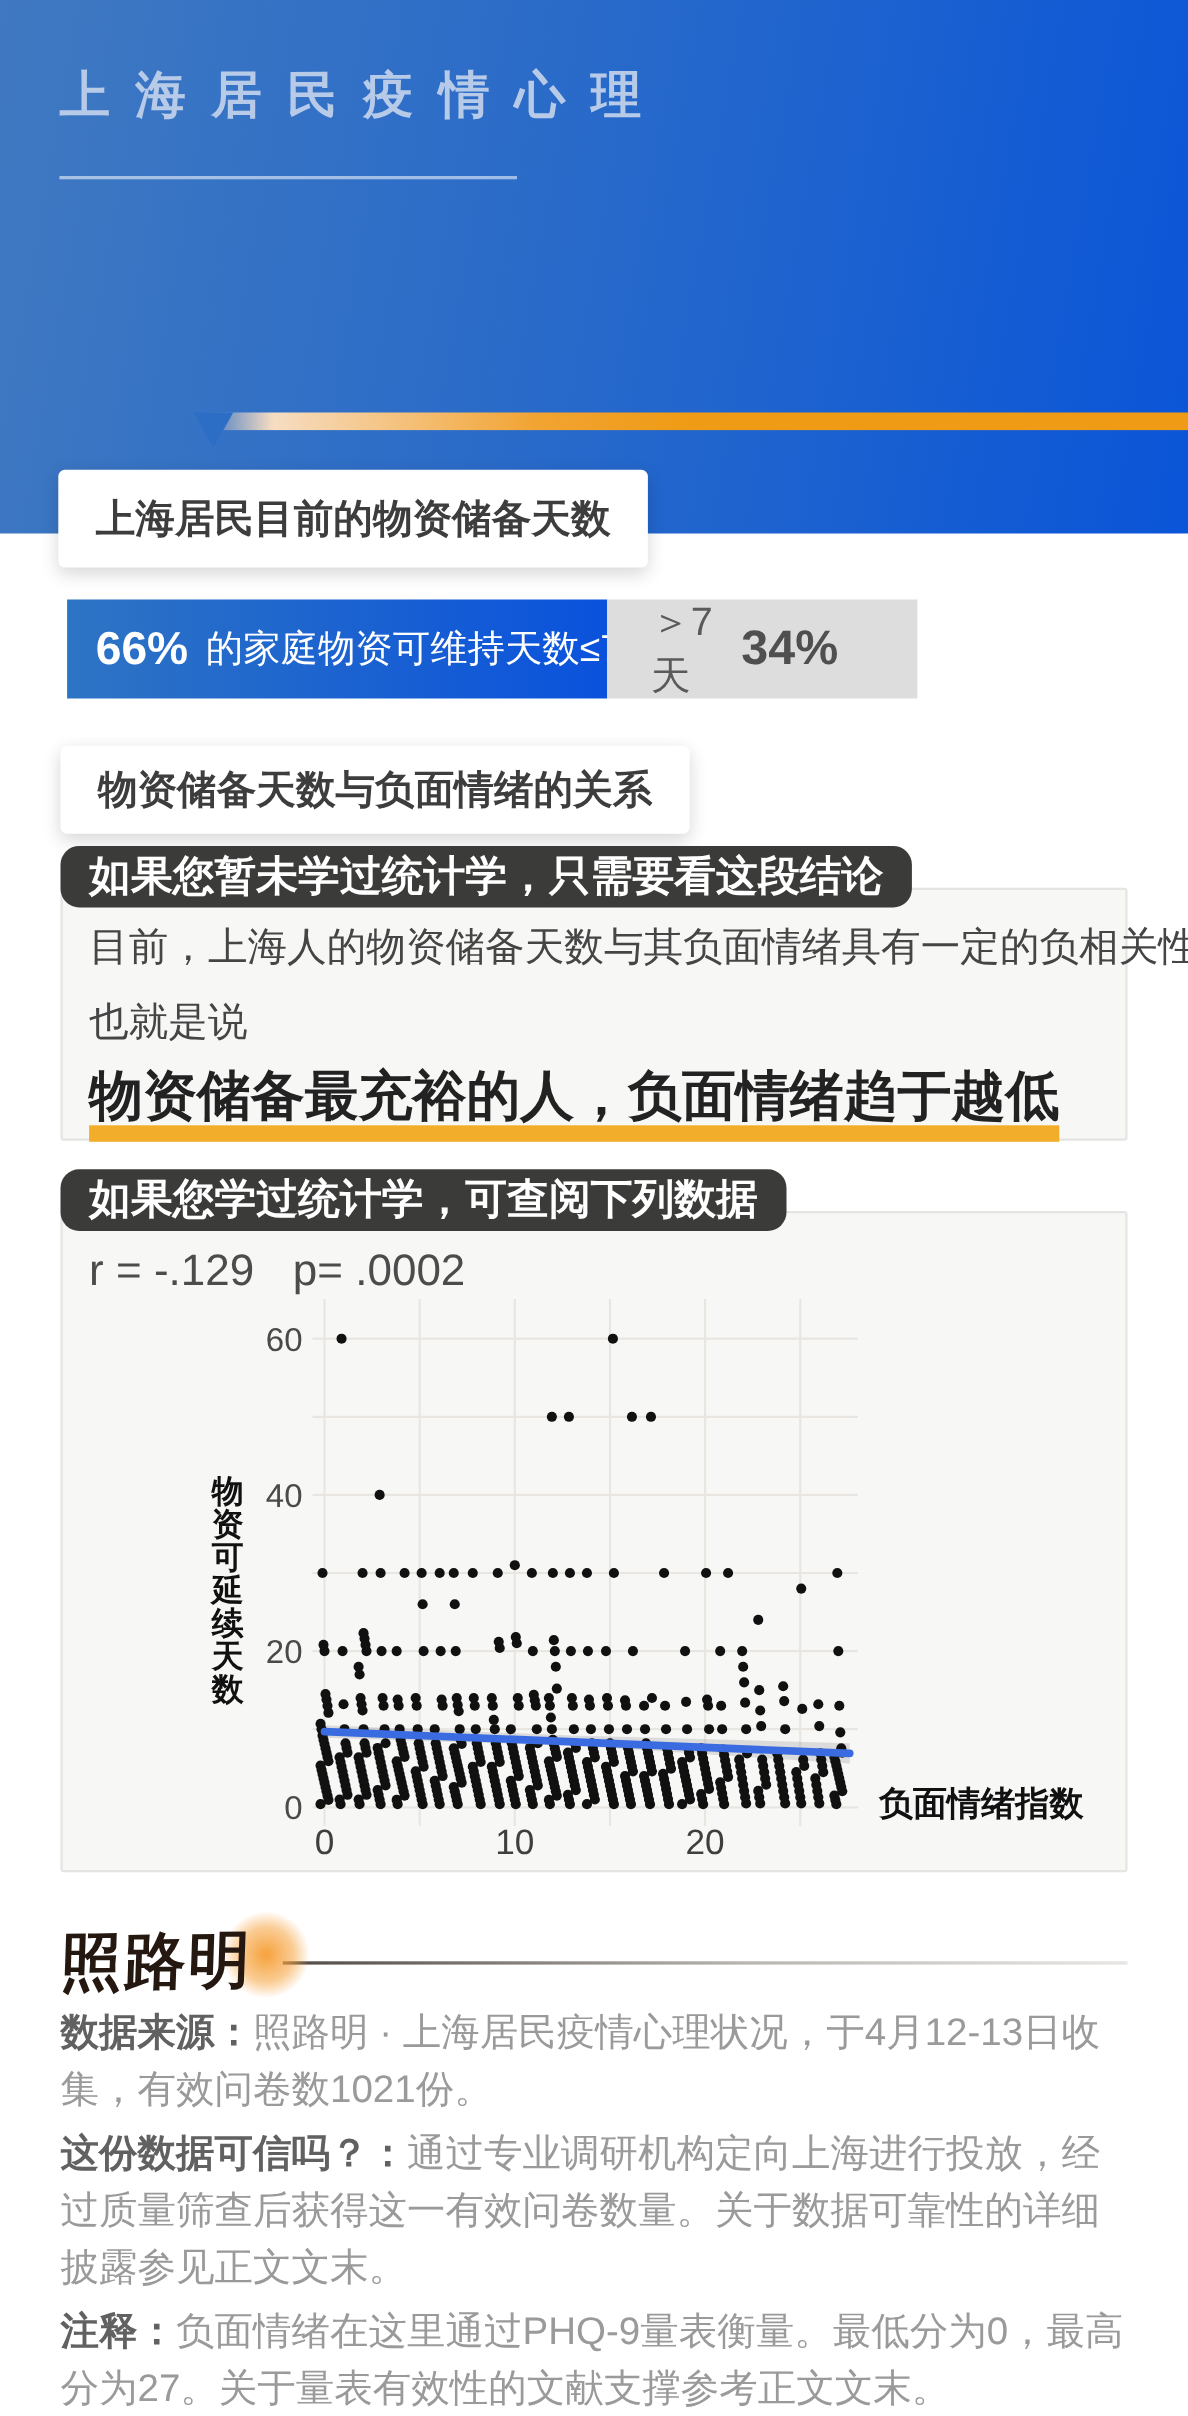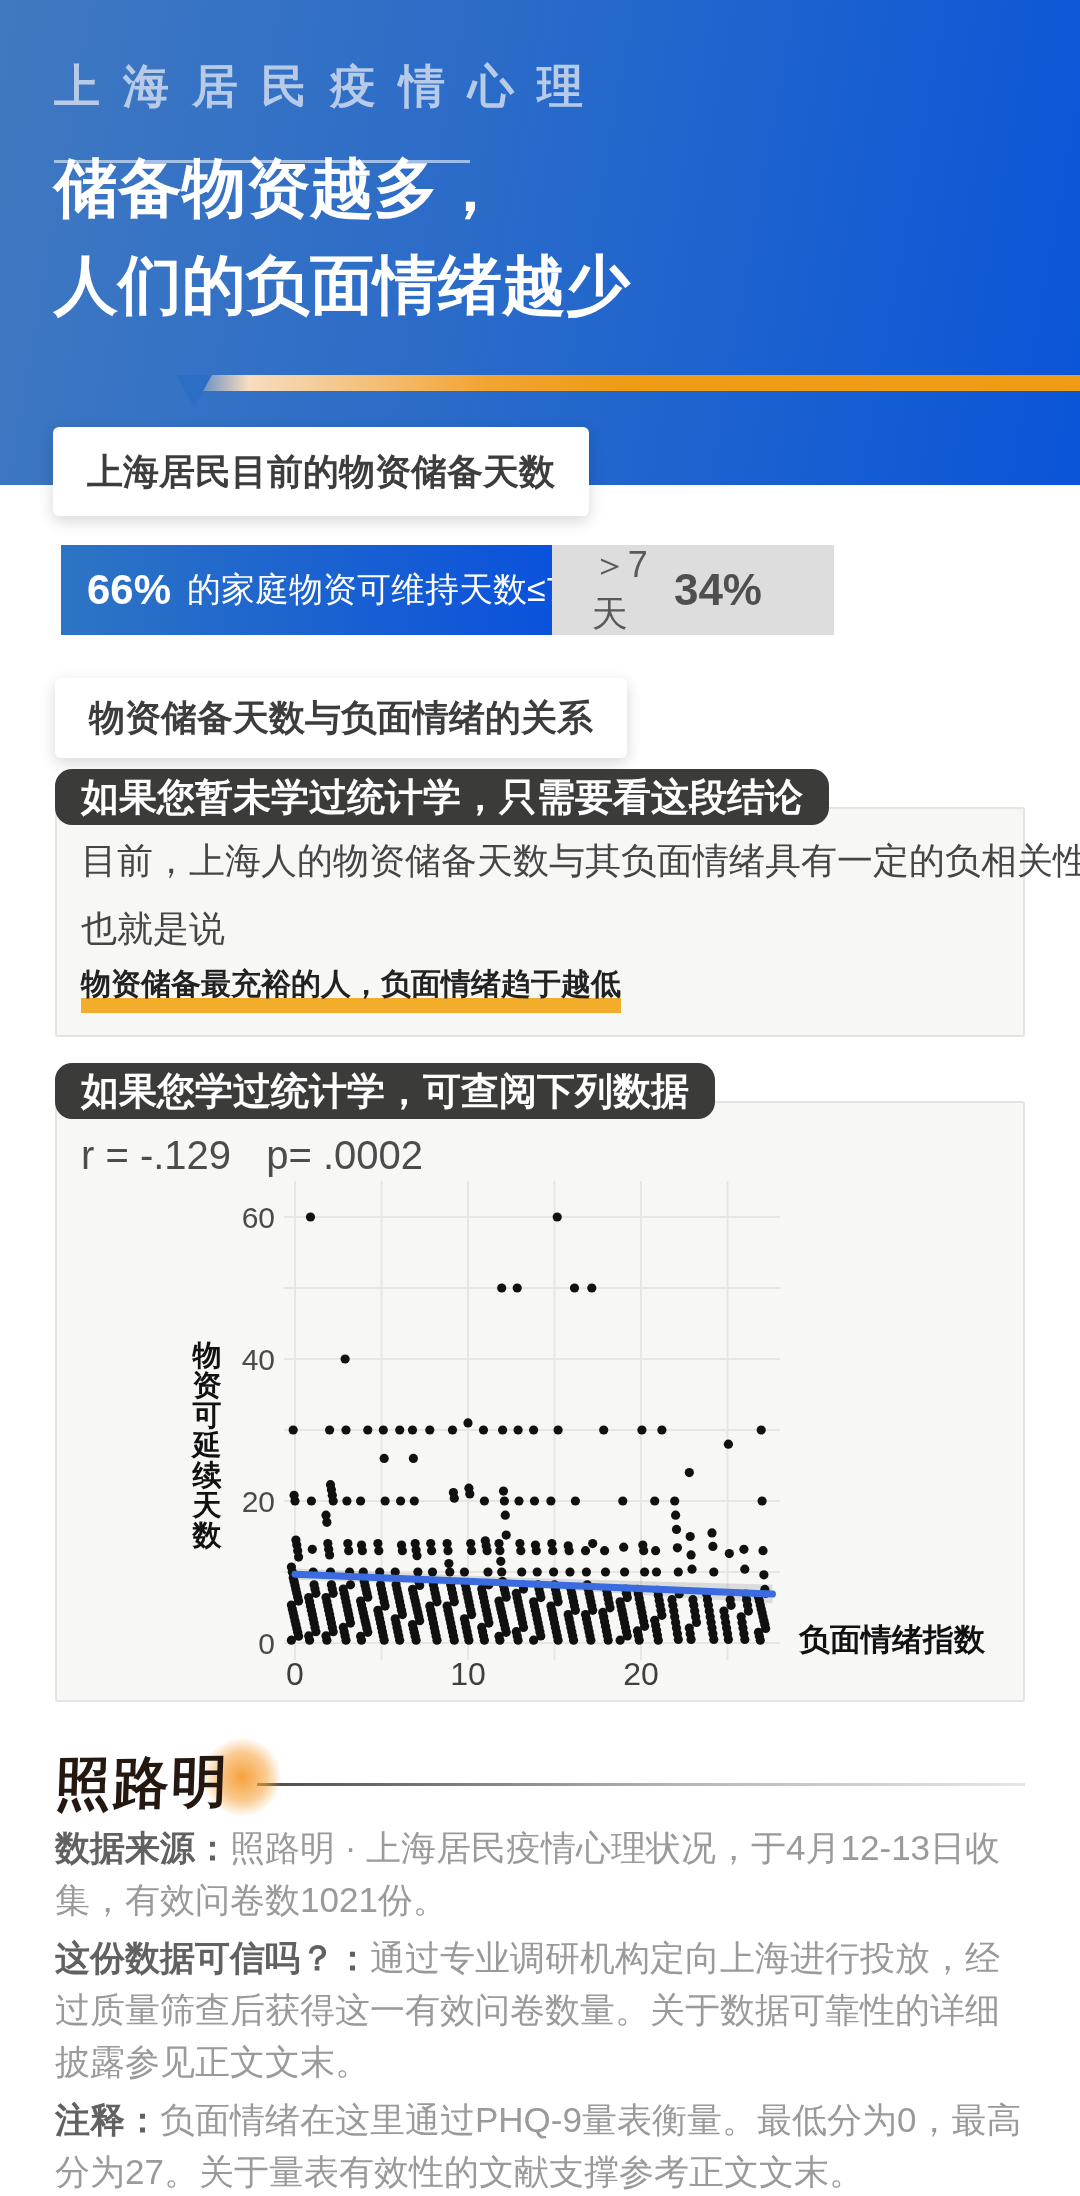--- a/index.html
+++ b/index.html
@@ -2,21 +2,21 @@
 <html><head>
 <meta charset="utf-8">
 <style>
   html,body{margin:0;padding:0;background:#ffffff;}
   body{width:1080px;height:2196px;position:relative;overflow:hidden;
        font-family:"Liberation Sans","DejaVu Sans",sans-serif;}
   .abs{position:absolute;}
 
   
   .header{left:0;top:0;width:1080px;height:485px;
-    background:linear-gradient(100deg,#4079c1 0%,#2a6bc9 45%,#0a55d8 100%);}
+    background:linear-gradient(100deg,#4079c1 0%,#2a6bc9 45%,#0a55d8 100%);text-align:center;}
   .kicker{left:54px;top:56px;font-size:46px;font-weight:bold;color:#b7cbe9;
     letter-spacing:23px;white-space:nowrap;}
   .divider{left:54px;top:160px;width:416px;height:3px;background:rgba(255,255,255,0.55);}
   .h1{left:54px;top:140px;font-size:64px;font-weight:bold;color:#ffffff;line-height:97px;white-space:nowrap;}
   .accent-strip{left:0;top:375px;width:1080px;height:16px;
     background:linear-gradient(to right,rgba(240,154,20,0) 17%,#f6ddc2 23%,#f2a433 45%,#ef9b15 58%,#ef9b15 100%);}
   .pointer{left:176px;top:375px;width:0;height:0;
     border-left:18px solid transparent;border-right:18px solid transparent;
     border-top:32px solid #2c6ec5;}
 
@@ -43,21 +43,21 @@
   .pill1{left:55px;top:769px;}
   .pill2{left:55px;top:1063px;}
 
   
   .gbox{background:#f7f8f6;border:2px solid #e6e4e1;border-radius:3px;box-sizing:border-box;z-index:1;}
   .box1{left:55px;top:807px;width:970px;height:230px;}
   .box2{left:55px;top:1101px;width:970px;height:601px;}
   .box1 .t{position:absolute;left:24px;font-size:36px;color:#454545;white-space:nowrap;}
   .box1 .t1{top:28px;}
   .box1 .t2{top:96px;}
-  .box1 .t3{top:155px;font-size:30px;font-weight:bold;color:#222222;
+  .box1 .t3{top:155px;font-size:49px;font-weight:bold;color:#222222;
     background:linear-gradient(#f2ae2a,#f2ae2a) left bottom/100% 15px no-repeat;padding-bottom:8px;}
 
   .stats{position:absolute;left:24px;top:30px;font-size:40px;color:#4c4c4c;white-space:nowrap;}
   .stats .p{margin-left:24px;}
 
   
   .logo-row{left:55px;top:1752px;width:970px;height:64px;display:flex;align-items:center;}
   .logo-wrap{position:relative;display:inline-block;}
   .logo-glow{position:absolute;left:148px;top:-8px;width:78px;height:78px;border-radius:50%;
     background:radial-gradient(circle,#f6a23c 0%,rgba(246,162,60,0.55) 45%,rgba(246,162,60,0) 72%);}
@@ -70,24 +70,20 @@
   .notes b{color:#616161;font-weight:bold;}
 
   svg text{font-family:"Liberation Sans","DejaVu Sans",sans-serif;}
 </style>
 </head>
 <body>
 
 <div class="abs header">
   <div class="abs kicker">上海居民疫情心理</div>
   <div class="abs divider"></div>
-  <div class="abs h1">
-    <div>储备物资越多，</div>
-    <div>人们的负面情绪越少</div>
-  </div>
 </div>
 <div class="abs accent-strip"></div>
 <div class="abs pointer"></div>
 
 <div class="abs hcard hcard1">上海居民目前的物资储备天数</div>
 
 <div class="abs bar">
   <div class="bar-left">
     <b>66%</b>
     <span>的家庭物资可维持天数≤7天</span>

